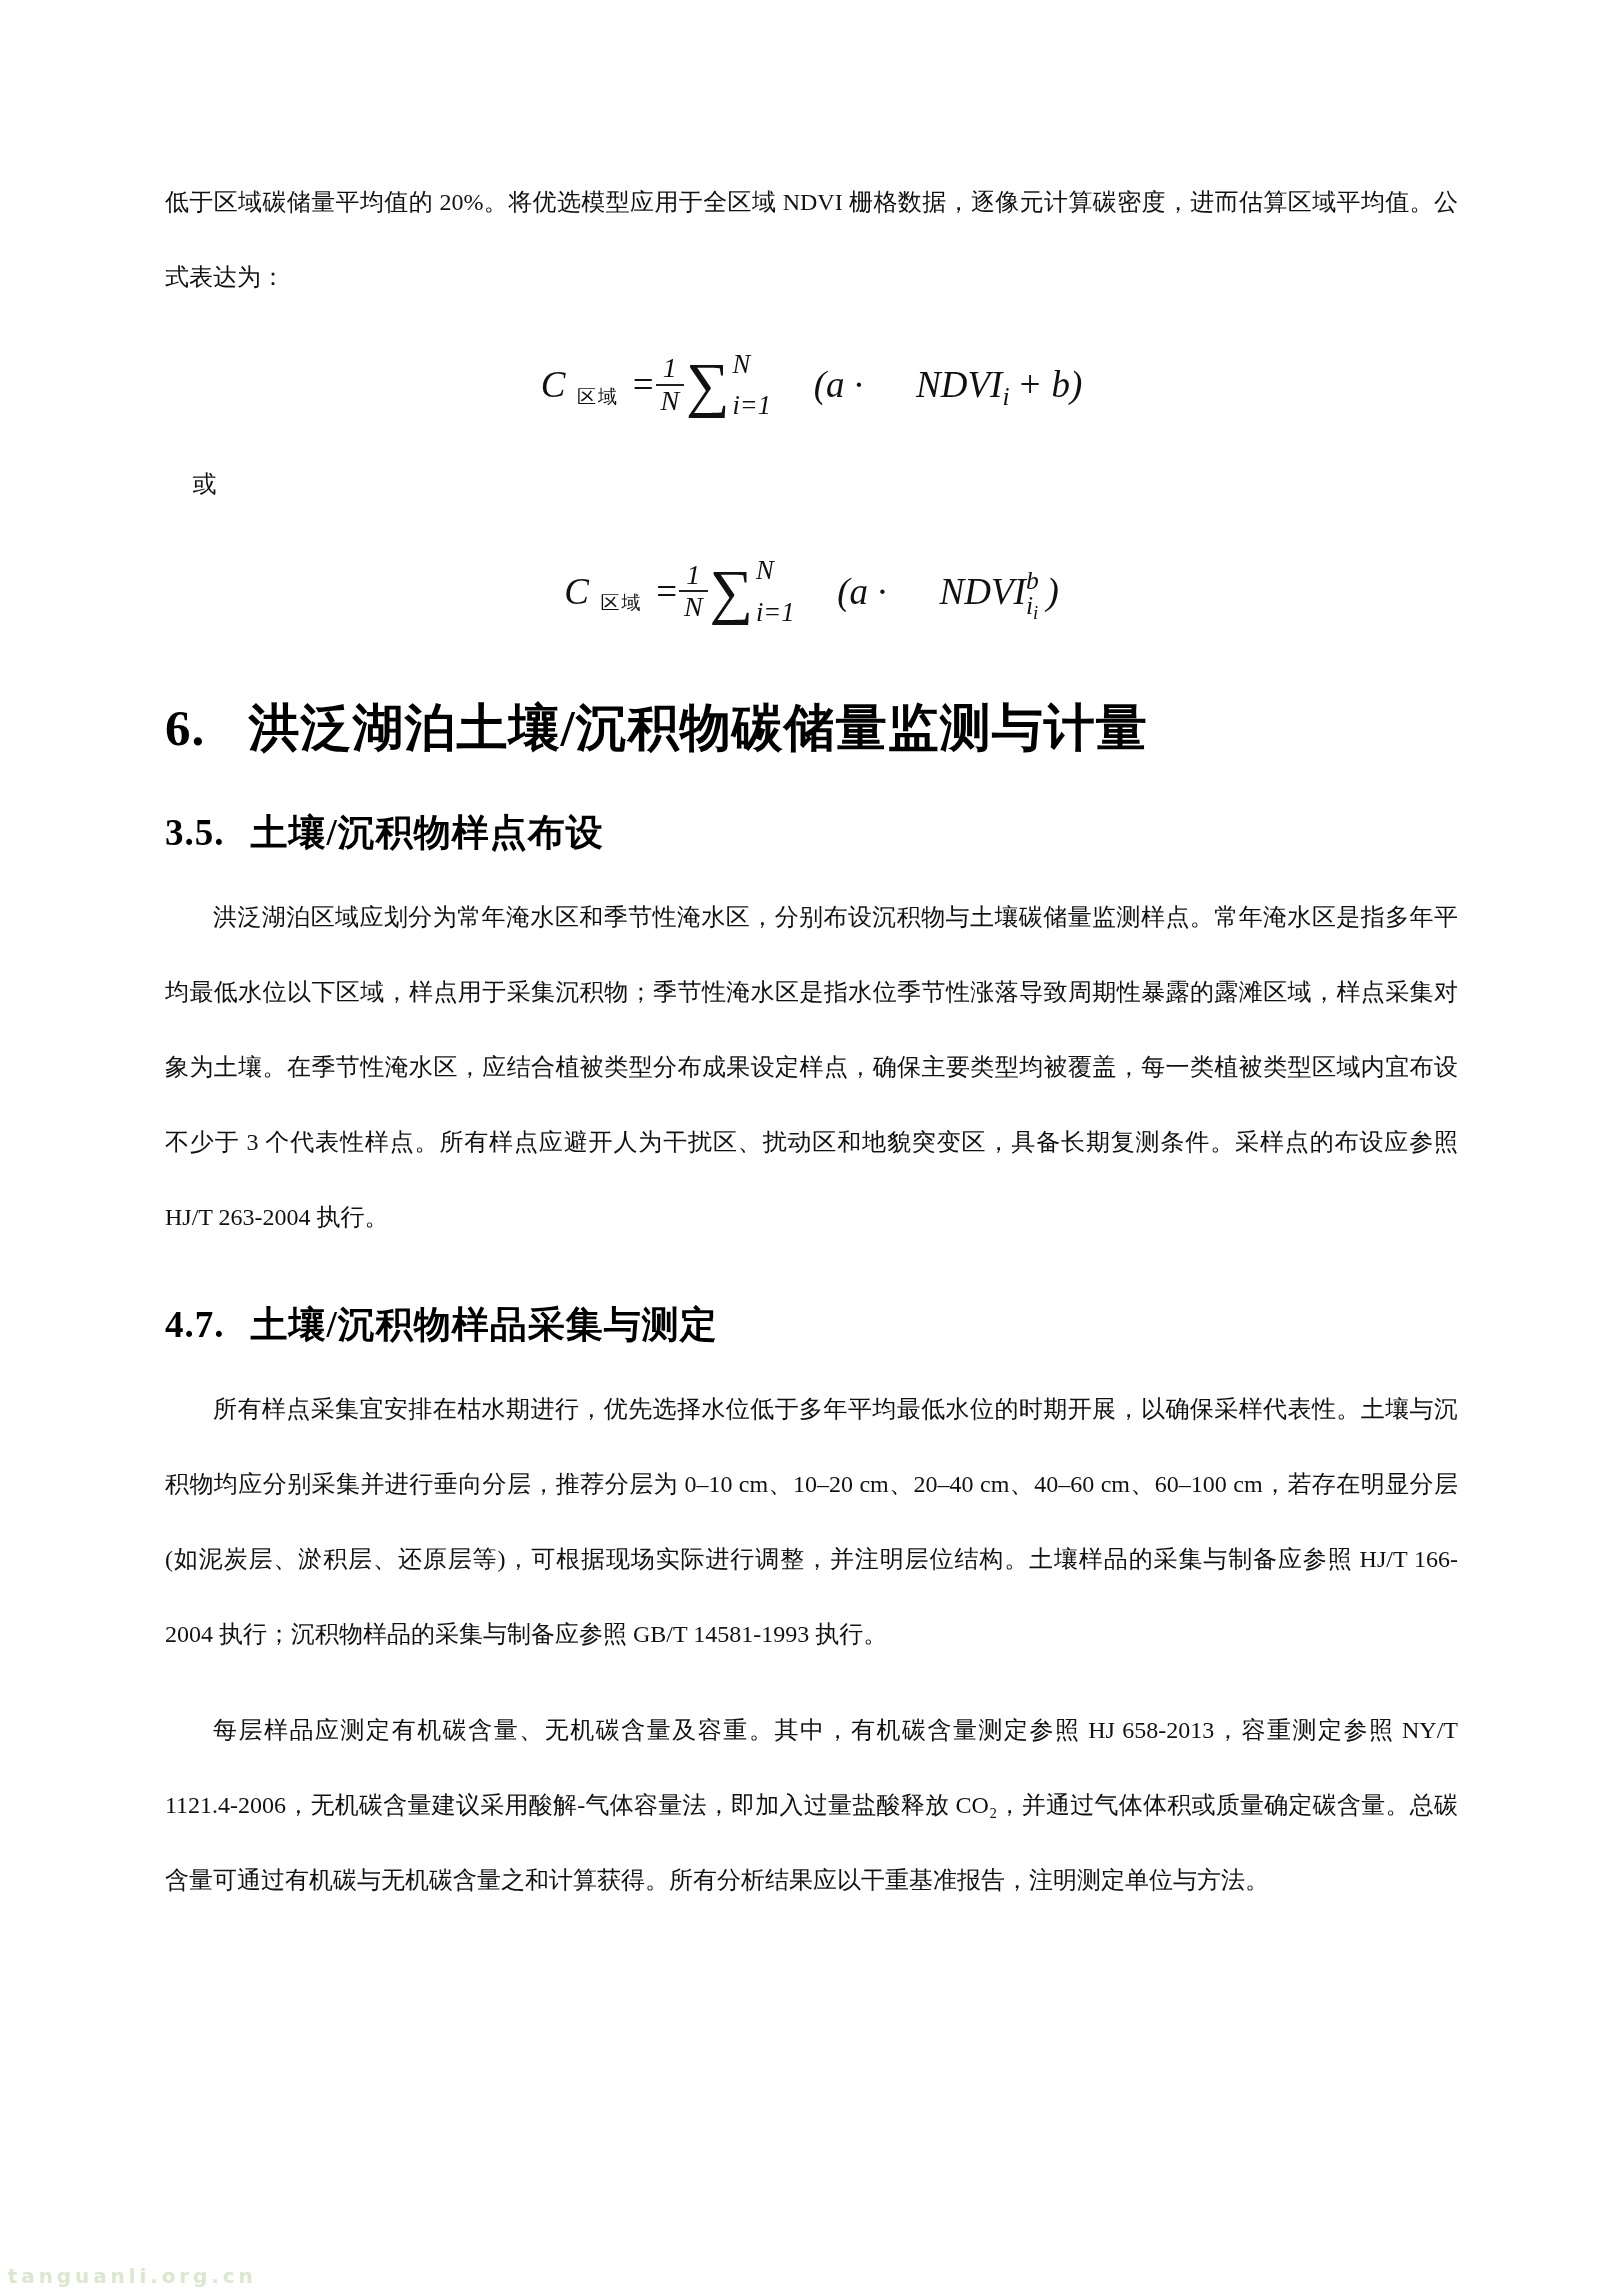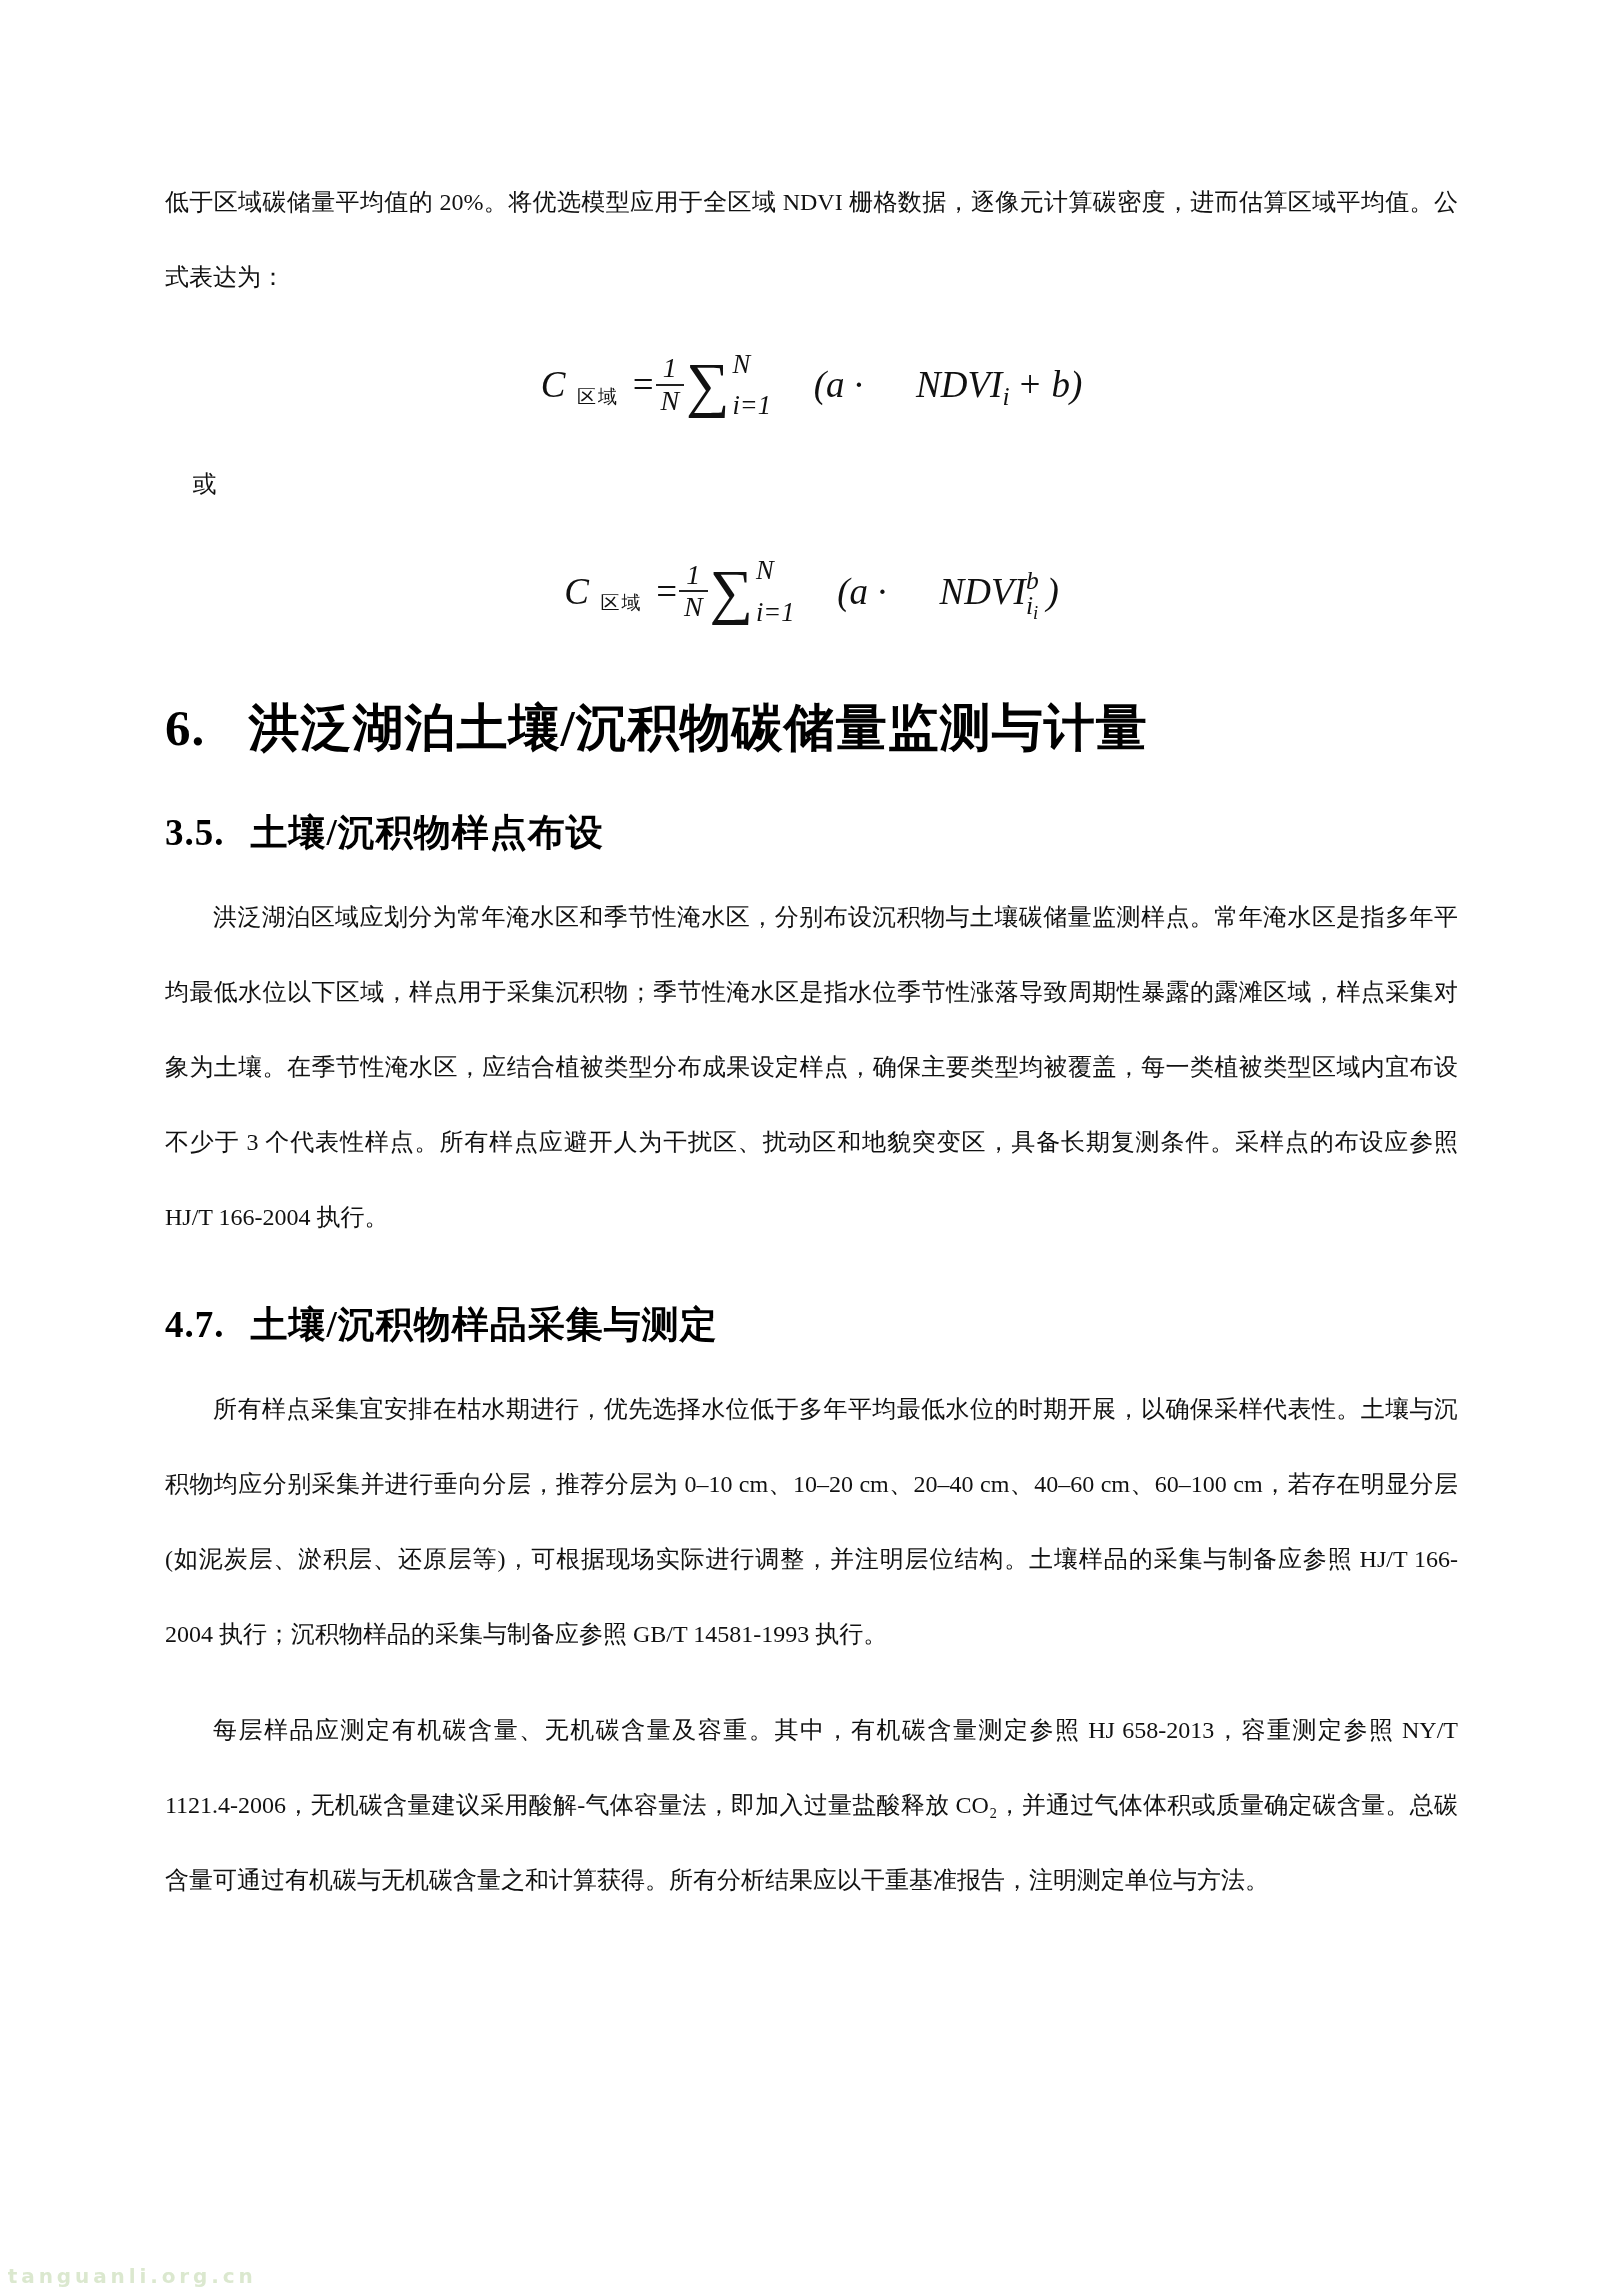--- a/index.html
+++ b/index.html
@@ -161,21 +161,21 @@
   </div>
 
   <h2 class="section">
     <span class="h-num">6.</span><span>洪泛湖泊土壤/沉积物碳储量监测与计量</span>
   </h2>
 
   <h3 class="subsection">
     <span class="h-num h-num-sub">3.5.</span><span>土壤/沉积物样点布设</span>
   </h3>
 
-  <p class="body-para indent para-gap">洪泛湖泊区域应划分为常年淹水区和季节性淹水区，分别布设沉积物与土壤碳储量监测样点。常年淹水区是指多年平均最低水位以下区域，样点用于采集沉积物；季节性淹水区是指水位季节性涨落导致周期性暴露的露滩区域，样点采集对象为土壤。在季节性淹水区，应结合植被类型分布成果设定样点，确保主要类型均被覆盖，每一类植被类型区域内宜布设不少于 3 个代表性样点。所有样点应避开人为干扰区、扰动区和地貌突变区，具备长期复测条件。采样点的布设应参照 HJ/T 166-2004 执行。</p>
+  <p class="body-para indent para-gap">洪泛湖泊区域应划分为常年淹水区和季节性淹水区，分别布设沉积物与土壤碳储量监测样点。常年淹水区是指多年平均最低水位以下区域，样点用于采集沉积物；季节性淹水区是指水位季节性涨落导致周期性暴露的露滩区域，样点采集对象为土壤。在季节性淹水区，应结合植被类型分布成果设定样点，确保主要类型均被覆盖，每一类植被类型区域内宜布设不少于 3 个代表性样点。所有样点应避开人为干扰区、扰动区和地貌突变区，具备长期复测条件。采样点的布设应参照 HJ/T 263-2004 执行。</p>
 
   <h3 class="subsection">
     <span class="h-num h-num-sub">4.7.</span><span>土壤/沉积物样品采集与测定</span>
   </h3>
 
   <p class="body-para indent para-gap">所有样点采集宜安排在枯水期进行，优先选择水位低于多年平均最低水位的时期开展，以确保采样代表性。土壤与沉积物均应分别采集并进行垂向分层，推荐分层为 0–10 cm、10–20 cm、20–40 cm、40–60 cm、60–100 cm，若存在明显分层 (如泥炭层、淤积层、还原层等)，可根据现场实际进行调整，并注明层位结构。土壤样品的采集与制备应参照 HJ/T 166-2004 执行；沉积物样品的采集与制备应参照 GB/T 14581-1993 执行。</p>
 
   <p class="body-para indent para-gap">每层样品应测定有机碳含量、无机碳含量及容重。其中，有机碳含量测定参照 HJ 658-2013，容重测定参照 NY/T 1121.4-2006，无机碳含量建议采用酸解-气体容量法，即加入过量盐酸释放 CO₂，并通过气体体积或质量确定碳含量。总碳含量可通过有机碳与无机碳含量之和计算获得。所有分析结果应以干重基准报告，注明测定单位与方法。</p>
 
   <div class="watermark">tanguanli.org.cn</div>

